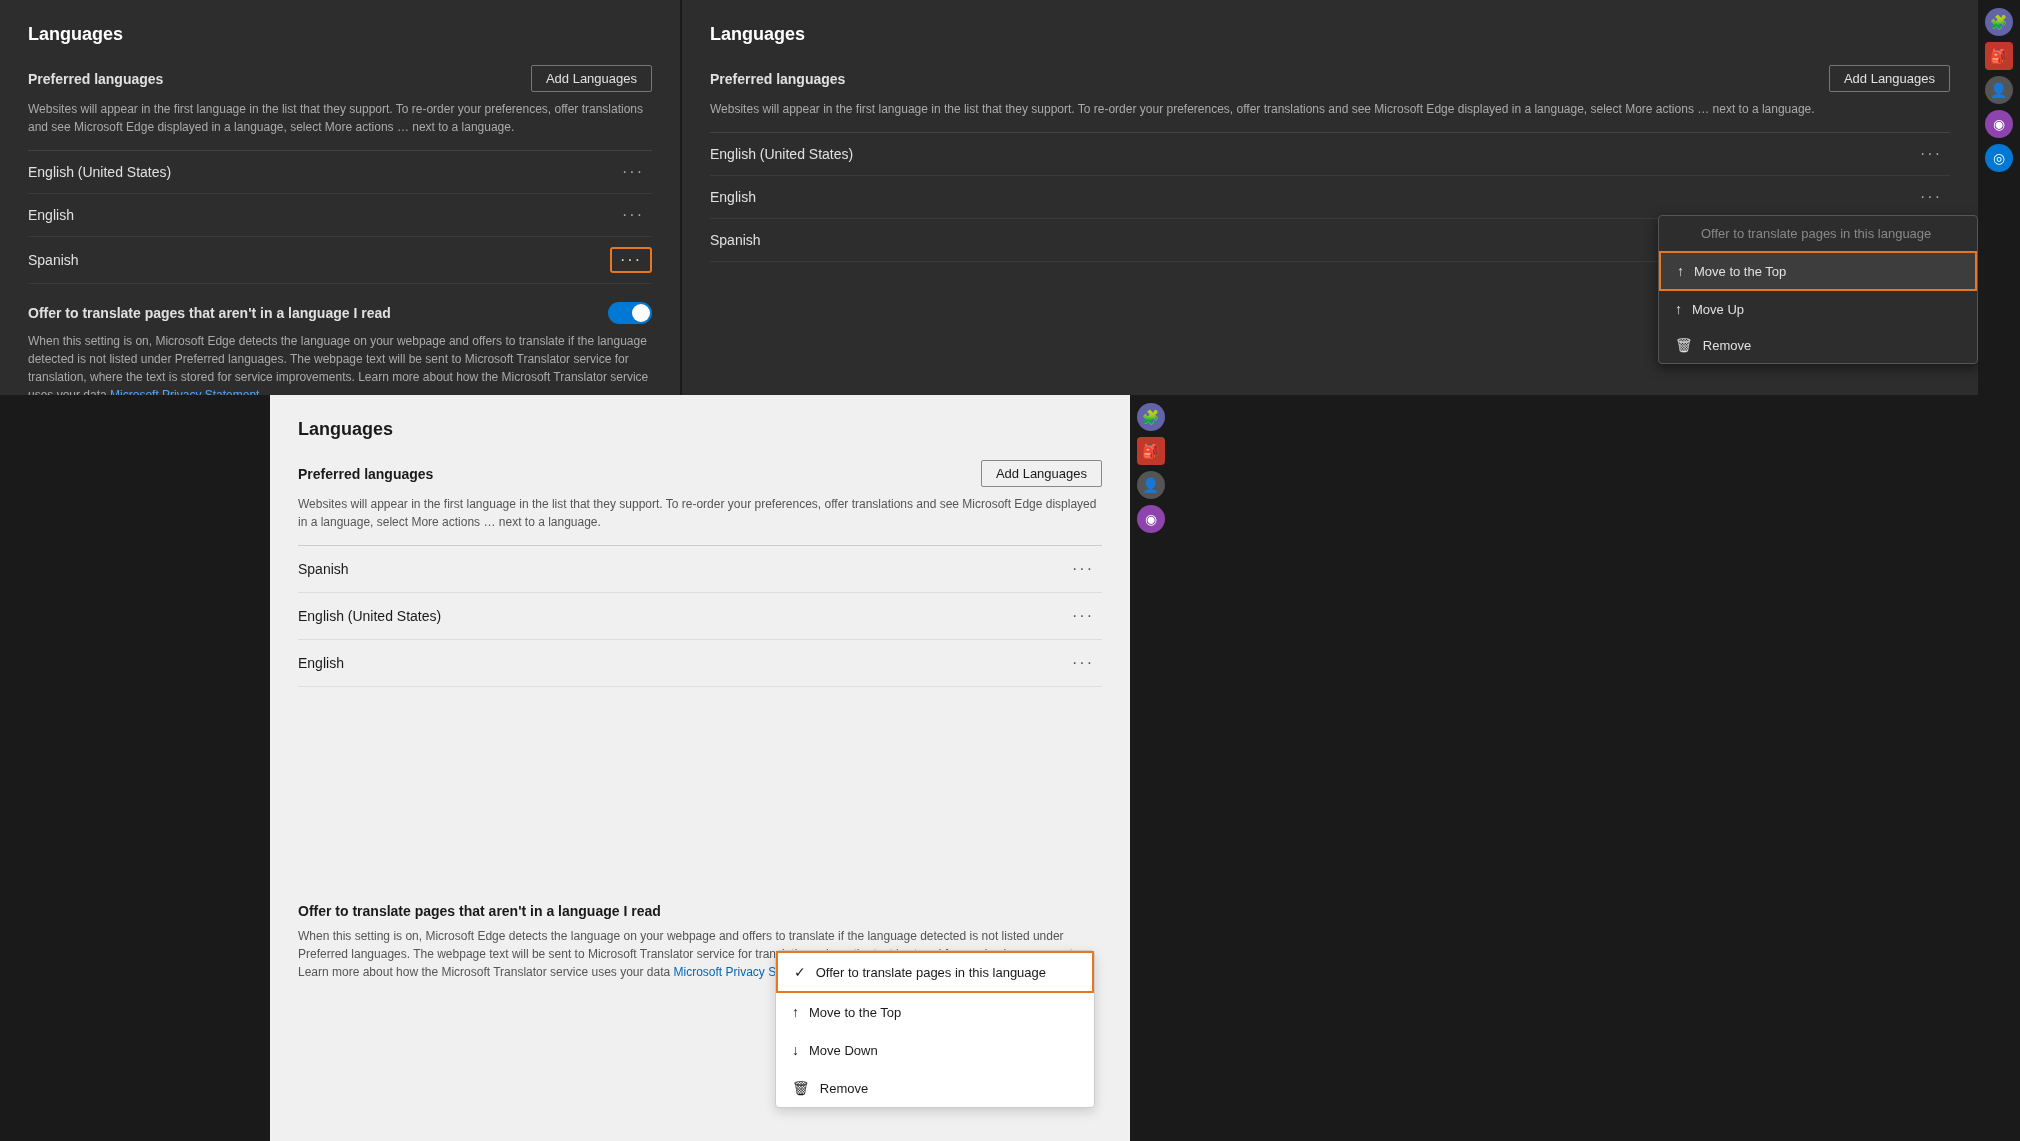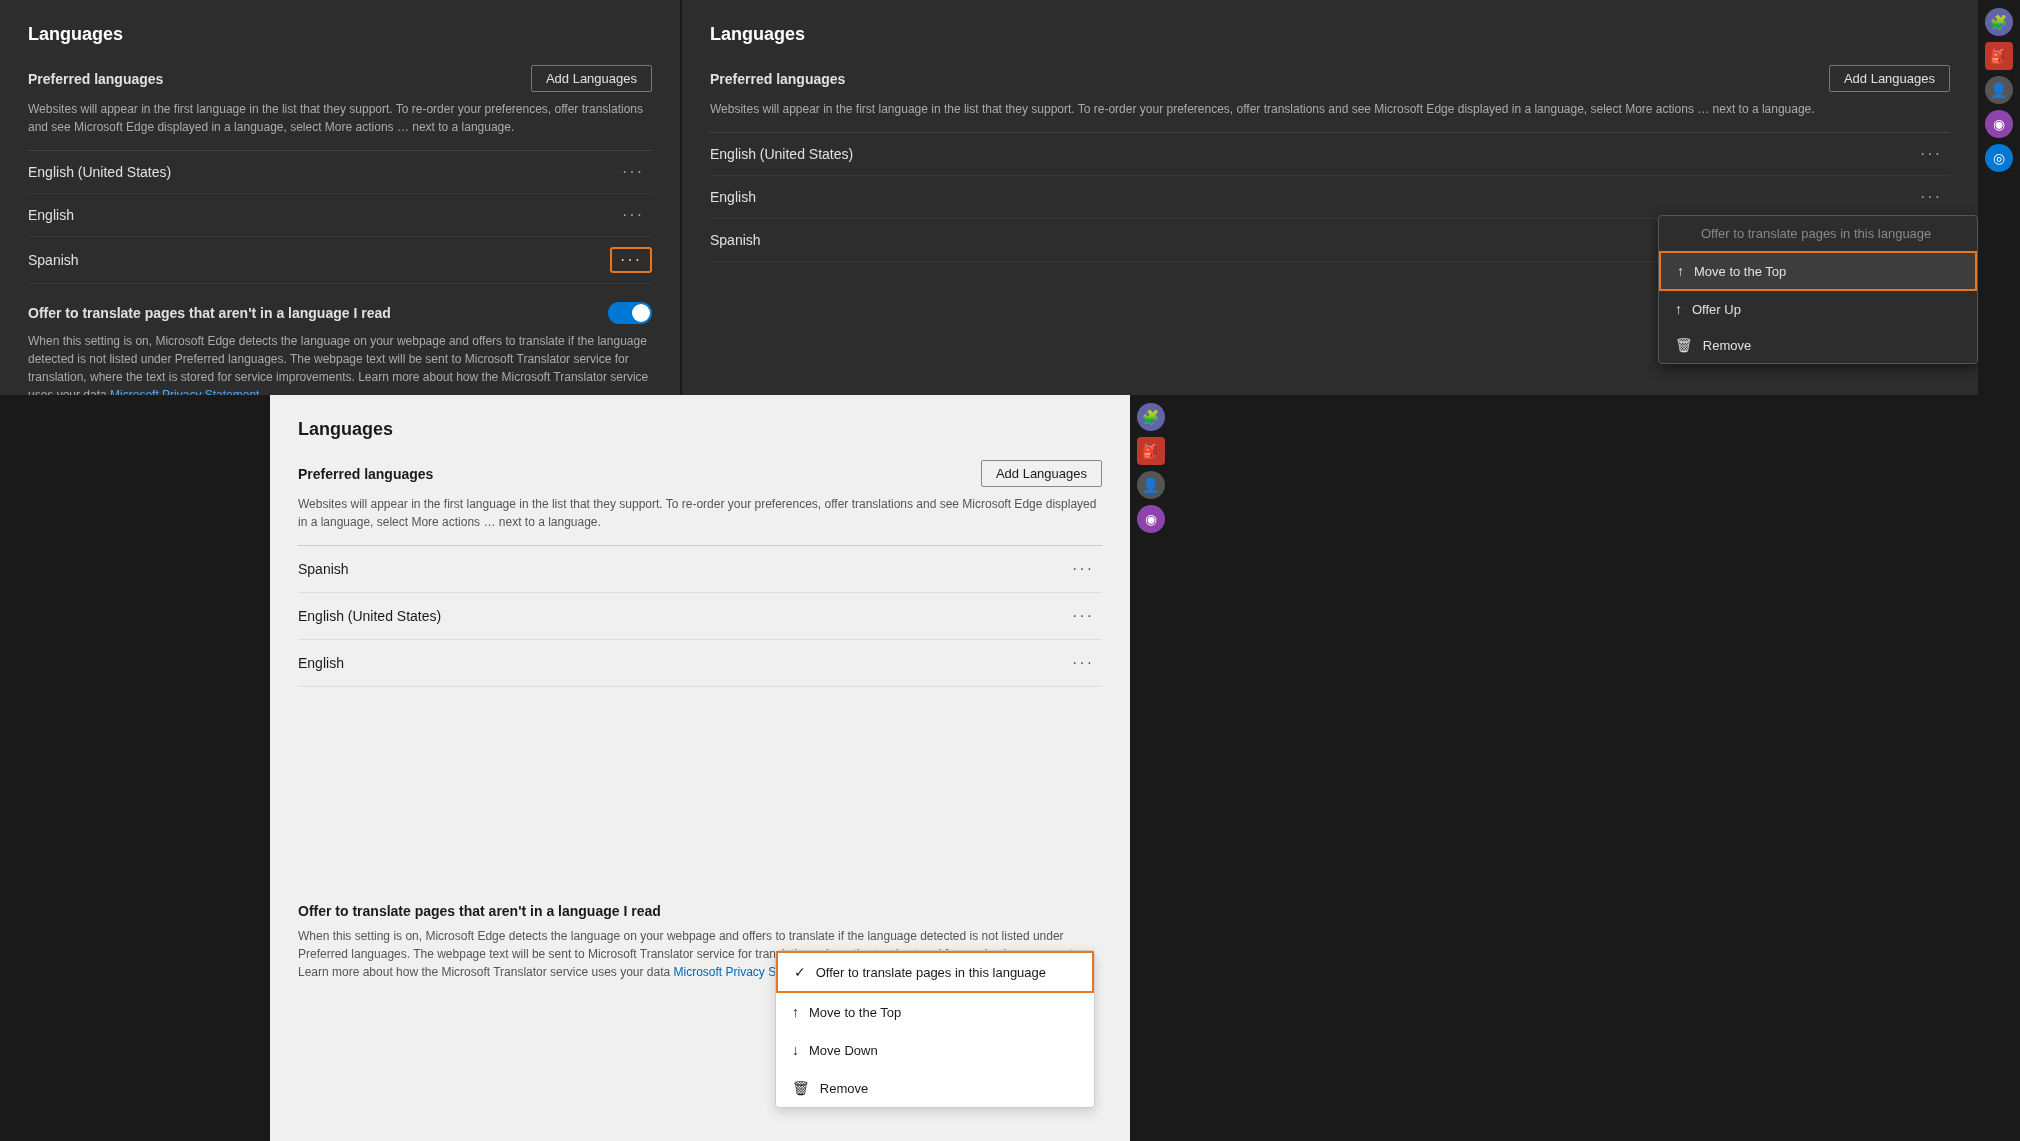--- a/index.html
+++ b/index.html
@@ -86,21 +86,21 @@
     <div style="display:flex;align-items:center;padding:10px 16px;font-size:13px;color:#888;cursor:pointer;gap:10px;">
       <span style="width:16px;"></span>
       <span>Offer to translate pages in this language</span>
     </div>
     <div style="display:flex;align-items:center;padding:10px 16px;font-size:13px;color:#e0e0e0;cursor:pointer;gap:10px;background:#3d3d3d;border:2px solid #e87722;">
       <span style="font-size:14px;">↑</span>
       <span>Move to the Top</span>
     </div>
     <div style="display:flex;align-items:center;padding:10px 16px;font-size:13px;color:#e0e0e0;cursor:pointer;gap:10px;">
       <span style="font-size:14px;">↑</span>
-      <span>Offer Up</span>
+      <span>Move Up</span>
     </div>
     <div style="display:flex;align-items:center;padding:10px 16px;font-size:13px;color:#e0e0e0;cursor:pointer;gap:10px;">
       <span style="font-size:14px;">🗑</span>
       <span>Remove</span>
     </div>
   </div>
 </div>
 
 <div style="position:absolute;top:0;right:0;width:42px;height:395px;background:#1a1a1a;display:flex;flex-direction:column;align-items:center;padding-top:8px;gap:6px;">
   <div style="width:28px;height:28px;border-radius:50%;background:#6264a7;display:flex;align-items:center;justify-content:center;cursor:pointer;font-size:14px;color:white;">🧩</div>

